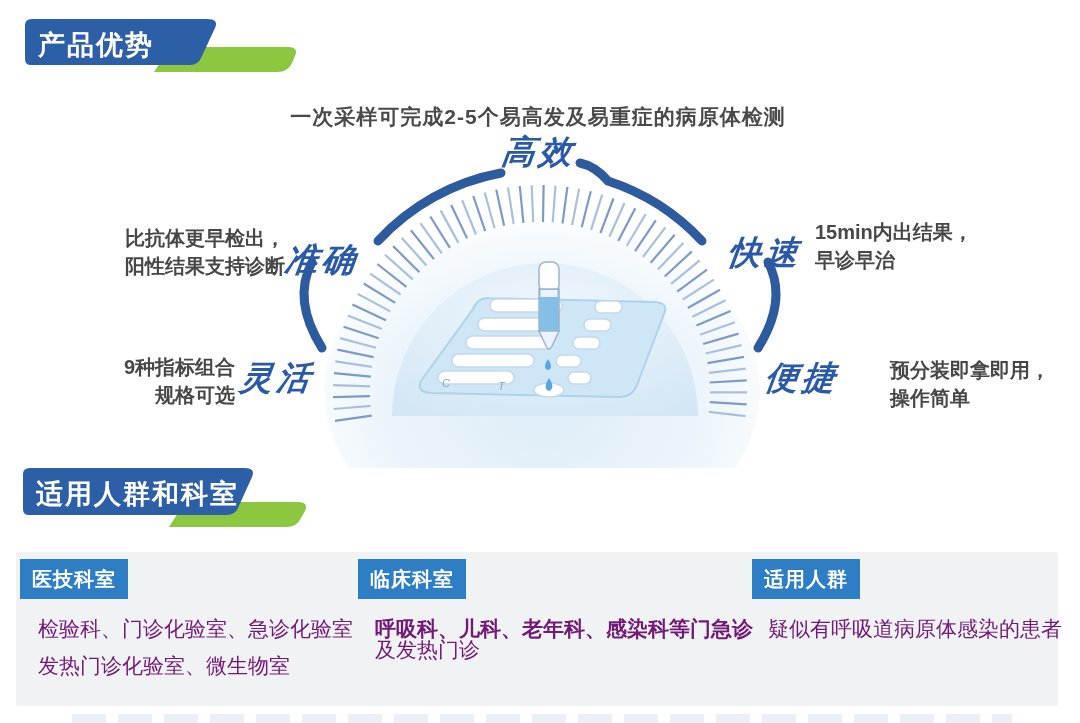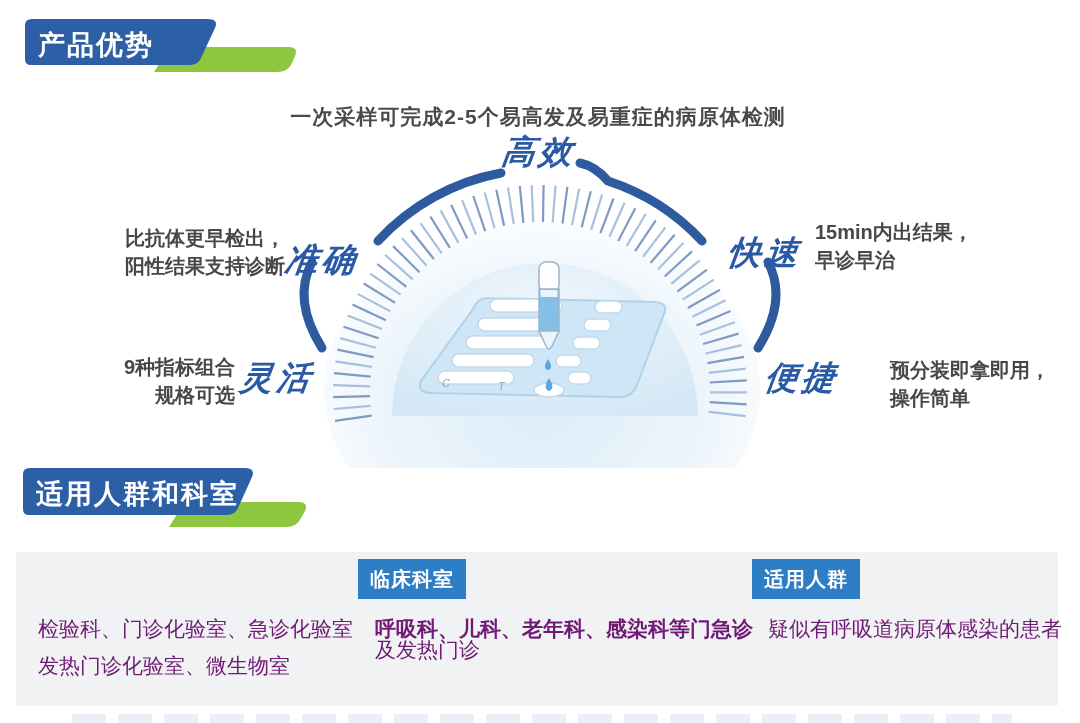--- a/index.html
+++ b/index.html
@@ -189,20 +189,21 @@
   <div class="abs" style="left:20px;top:462px;width:320px;height:70px;">
     <svg width="320" height="70" viewBox="0 0 320 70">
       <path d="M165 40 H278 Q289 40 285 49 L281 56 Q277 65 266 65 H149 Z" fill="#8dc63f"></path>
       <path d="M10 6 H224 Q236 6 232 15 L218 46 Q215 53 207 53 H9 Q3 53 3 47 V12 Q3 6 10 6 Z" fill="#2d5fa6"></path>
     </svg>
     <span class="banner-title" style="left:16px;top:14px;">适用人群和科室</span>
   </div>
 
   <div class="panel">
 
+    <div class="badge" style="left:4px;">医技科室</div>
     <div class="col-line" style="left:22px;top:63px;">检验科、门诊化验室、急诊化验室</div>
     <div class="col-line" style="left:22px;top:100px;">发热门诊化验室、微生物室</div>
 
     <div class="badge" style="left:342px;">临床科室</div>
     <div class="col-line" style="left:359px;top:63px;font-weight:bold;">呼吸科、儿科、老年科、感染科等门急诊</div>
     <div class="col-line" style="left:359px;top:84px;">及发热门诊</div>
 
     <div class="badge" style="left:736px;">适用人群</div>
     <div class="col-line" style="left:752px;top:63px;">疑似有呼吸道病原体感染的患者</div>
   </div>

